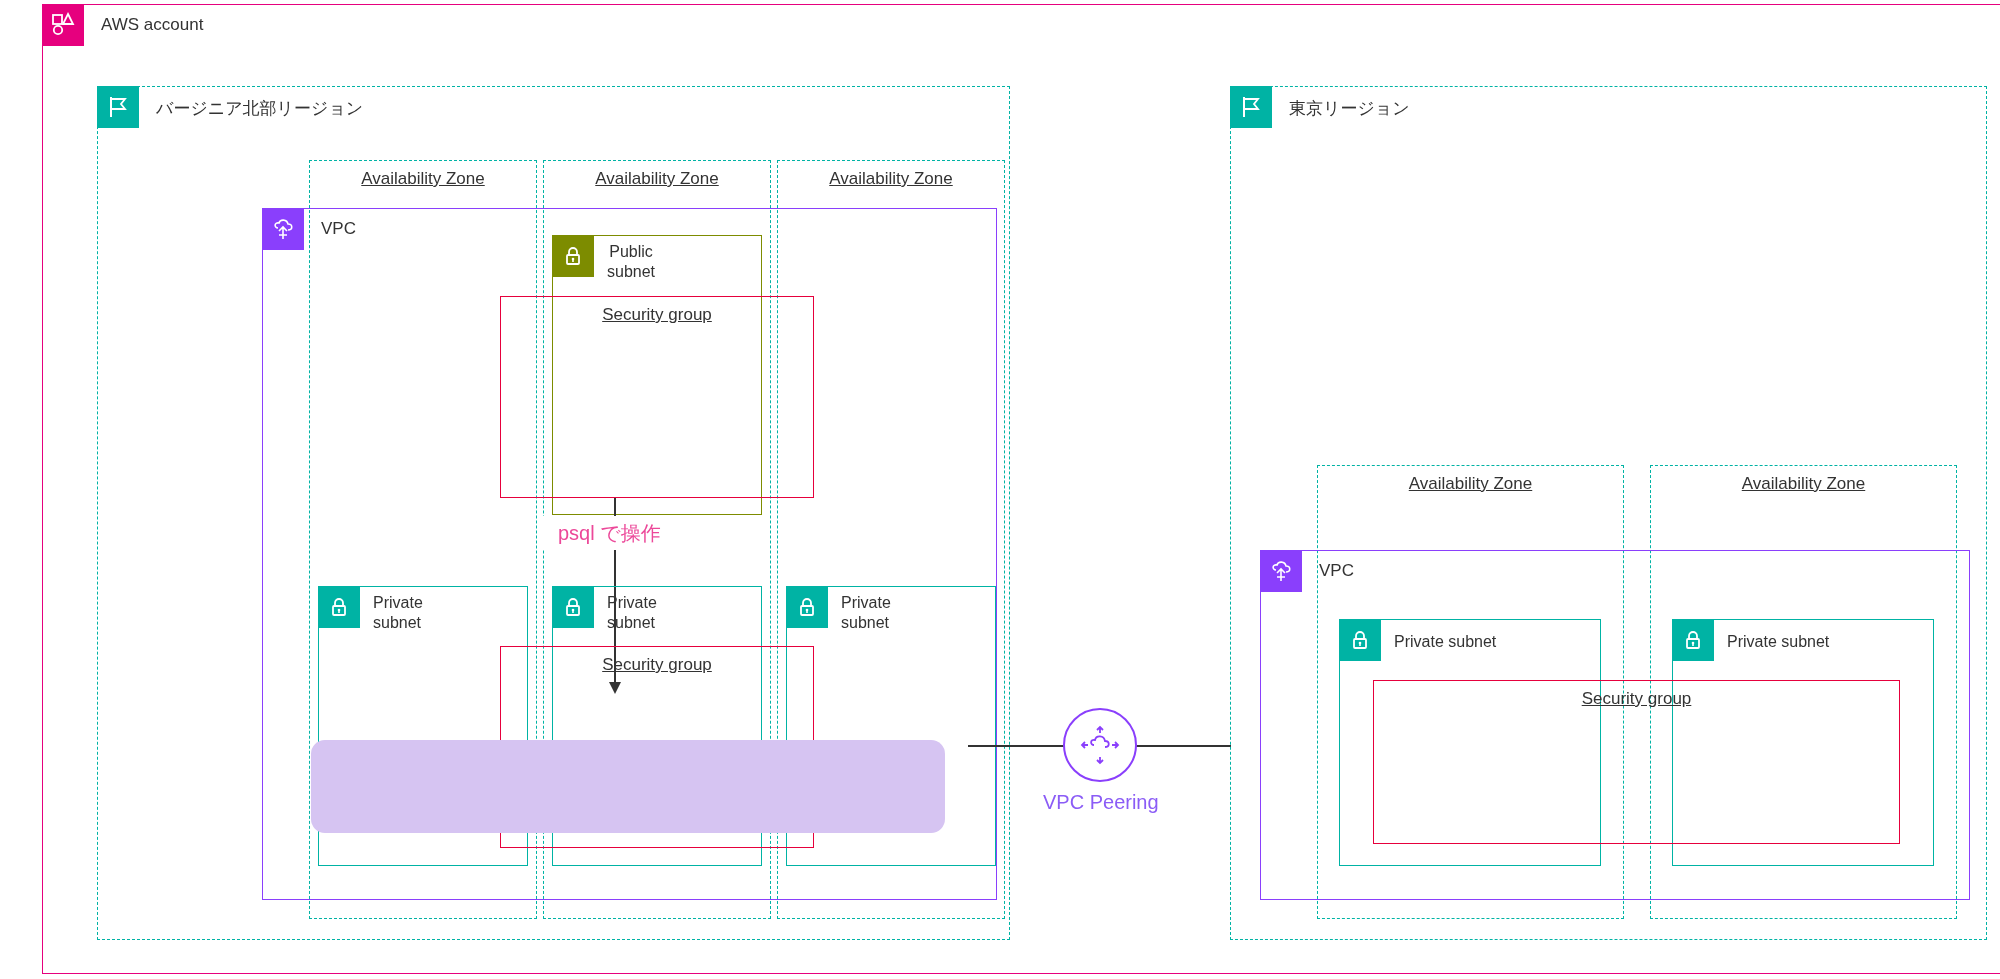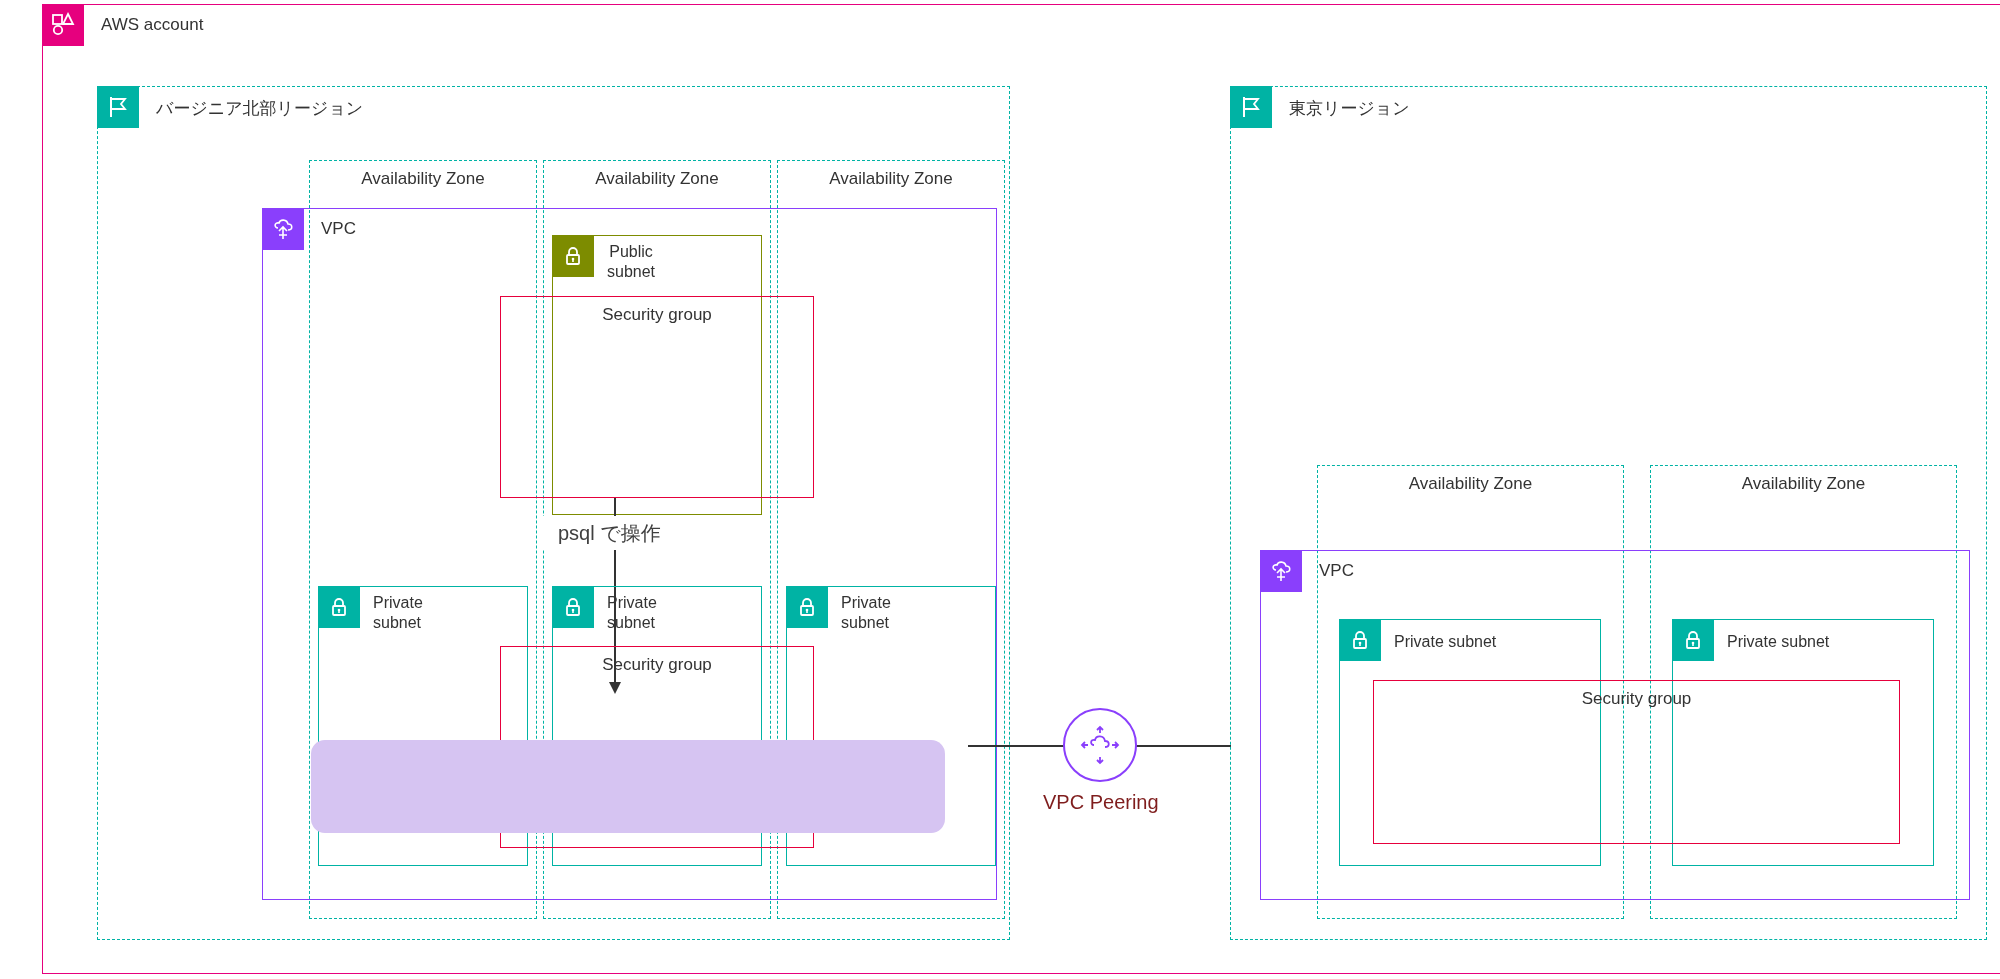--- a/index.html
+++ b/index.html
@@ -27,20 +27,21 @@
     color: #333;
   }
   .label-center-top {
     position: absolute;
     top: 8px;
     left: 0;
     right: 0;
     text-align: center;
     font-size: 17px;
     color: #333;
+    text-decoration: underline;
   }
   .label-inline {
     position: absolute;
     font-size: 16px;
     color: #333;
     line-height: 1.25;
   }
   .icon-box {
     position: absolute;
     width: 42px;
@@ -63,26 +64,26 @@
     border-top: 12px solid #333;
   }
   .hline {
     position: absolute;
     height: 1.5px;
     background: #333;
   }
   .psql-label {
     position: absolute;
     font-size: 20px;
-    color: #404040;
+    color: #ec4899;
   }
   .vpc-peer-label {
     position: absolute;
     font-size: 20px;
-    color: #7f1d1d;
+    color: #8b5cf6;
   }
 </style>
 </head>
 <body>
 
 <div class="box" style="left:13px; top:4px; width:1975px; height:970px; border-color:#e6007e;">
   <div class="icon-box iad" style="background:#e6007e;">
     <svg width="28" height="28" viewBox="0 0 28 28">
       <rect x="4" y="4" width="9" height="9" fill="none" stroke="#fff" stroke-width="1.8"></rect>
       <polygon points="19,3 24,13 14,13" fill="none" stroke="#fff" stroke-width="1.8"></polygon>

